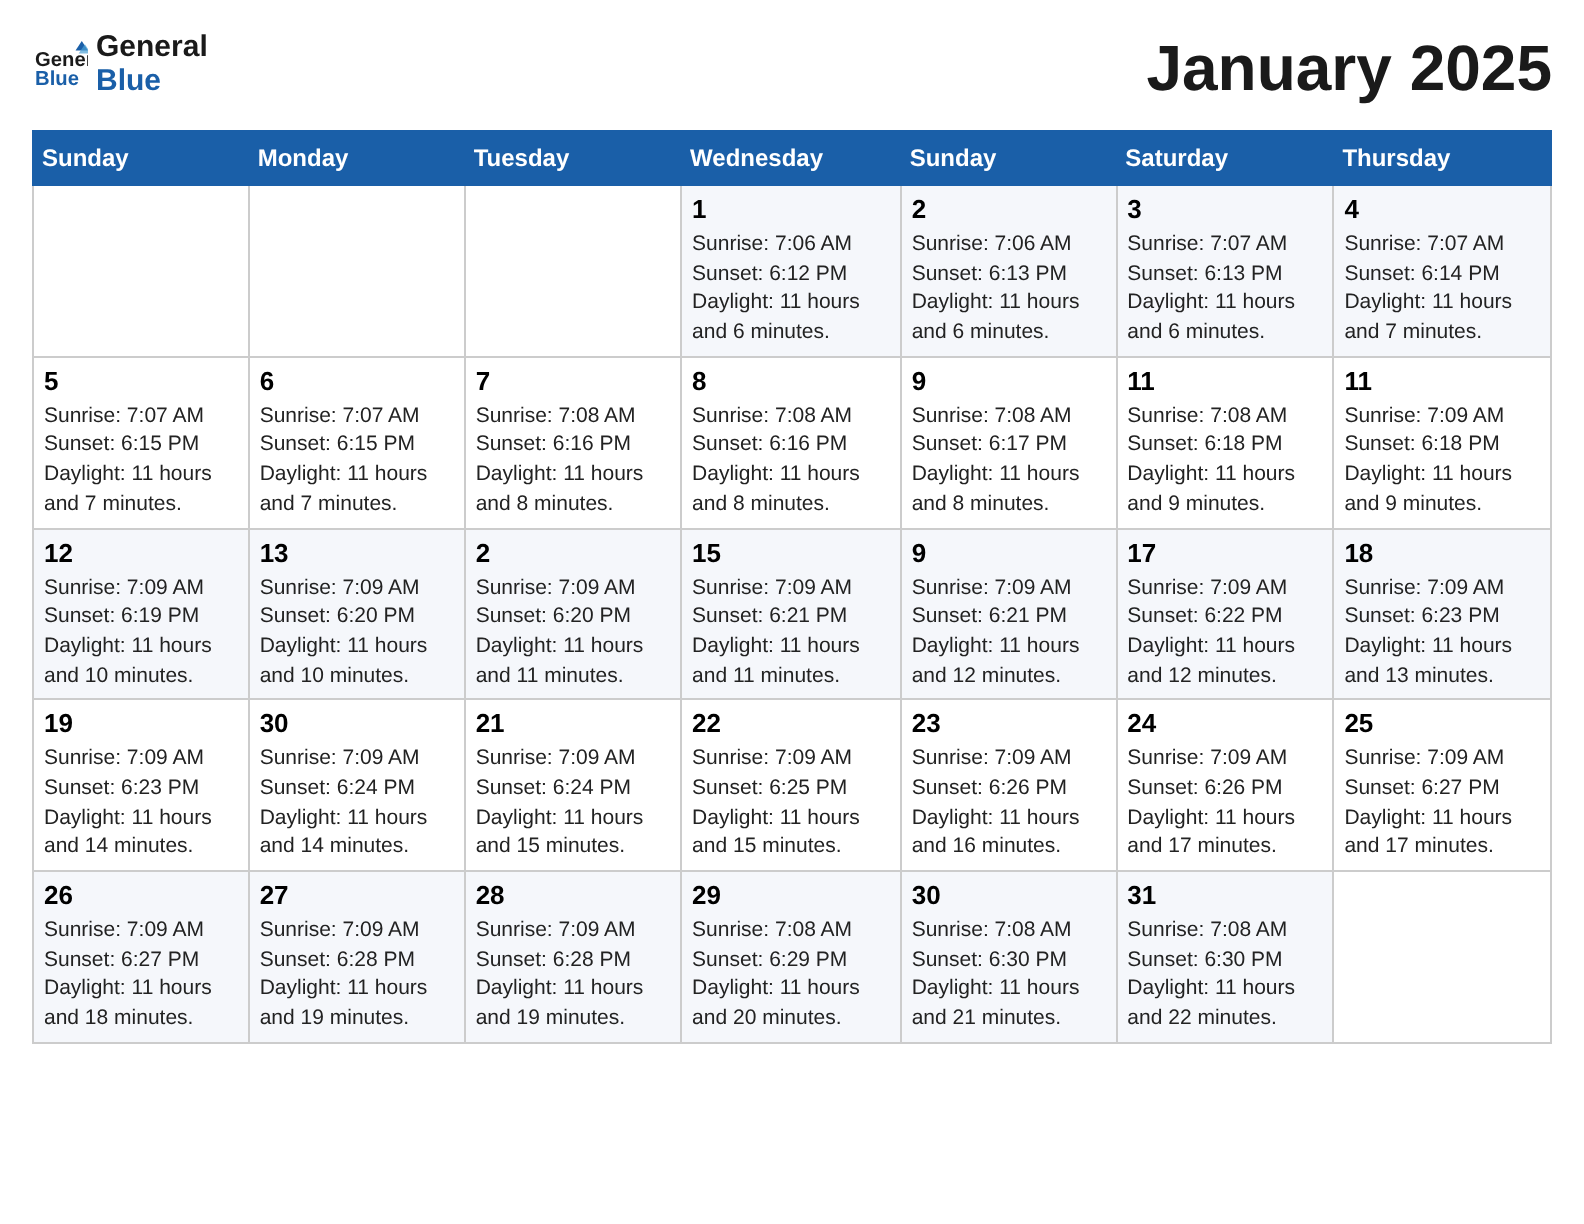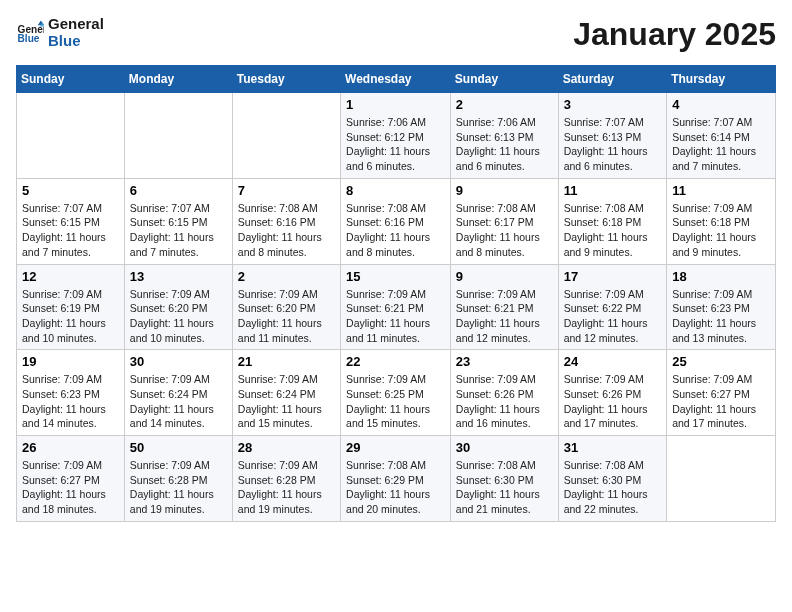--- a/index.html
+++ b/index.html
@@ -275,21 +275,21 @@
         </td>
       </tr>
       <tr>
         <td>
           <span class="day-num">26</span>
           <div class="day-info" style="white-space: pre-line;">Sunrise: 7:09 AM
 Sunset: 6:27 PM
 Daylight: 11 hours and 18 minutes.</div>
         </td>
         <td>
-          <span class="day-num">50</span>
+          <span class="day-num">27</span>
           <div class="day-info" style="white-space: pre-line;">Sunrise: 7:09 AM
 Sunset: 6:28 PM
 Daylight: 11 hours and 19 minutes.</div>
         </td>
         <td>
           <span class="day-num">28</span>
           <div class="day-info" style="white-space: pre-line;">Sunrise: 7:09 AM
 Sunset: 6:28 PM
 Daylight: 11 hours and 19 minutes.</div>
         </td>

